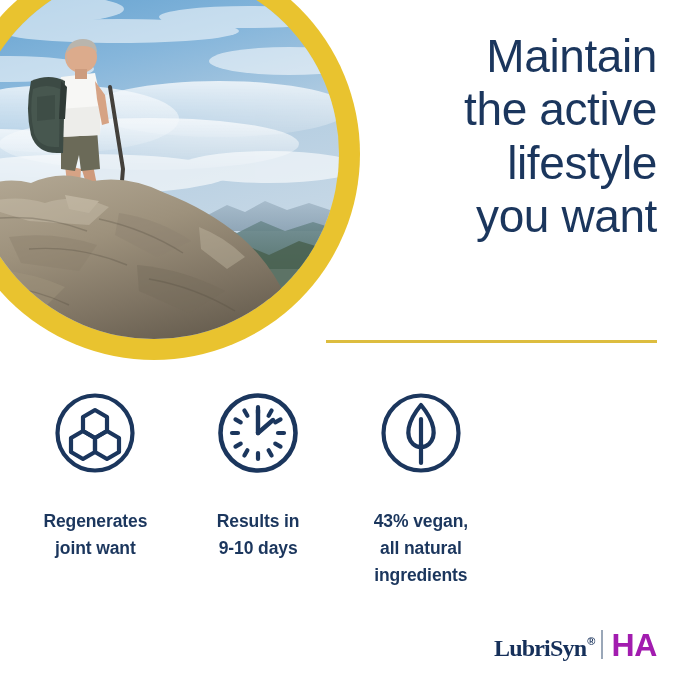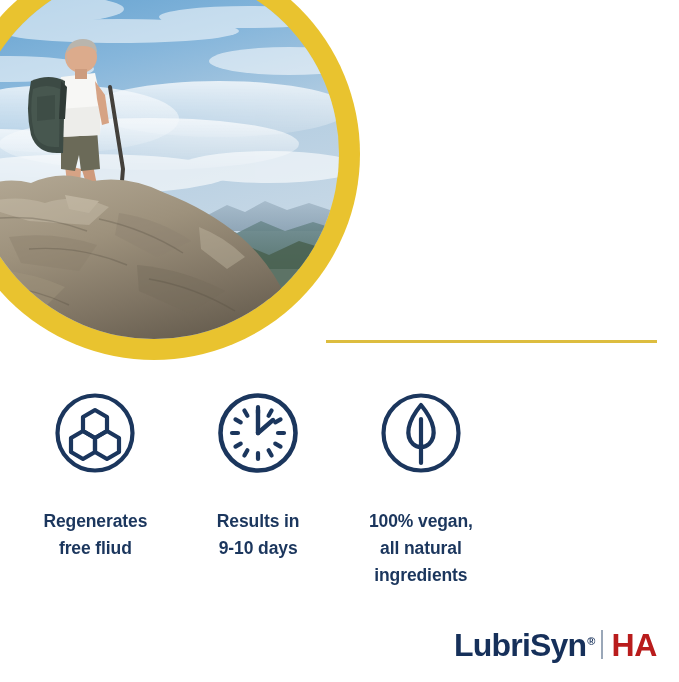--- a/index.html
+++ b/index.html
@@ -118,42 +118,43 @@
   
   .logo {
     position: absolute;
     right: 22px;
     bottom: 18px;
     display: flex;
     align-items: baseline;
   }
   .logo-main {
     color: #16305a;
-    font-size: 32px;
+    font-size: 24px;
     font-weight: bold;
     letter-spacing: -0.8px;
+    font-family: Liberation Serif, serif;
   }
   .logo-reg {
     color: #16305a;
     font-size: 11px;
     font-weight: bold;
     position: relative;
     top: -11px;
     margin-left: 1px;
   }
   .logo-divider {
     width: 2px;
     height: 29px;
     background: #9aa7b8;
     margin: 0 8px 0 6px;
     position: relative;
     top: 3px;
   }
   .logo-ha {
-    color: #b91c1c;
+    color: #a21caf;
     font-size: 32px;
     font-weight: bold;
     letter-spacing: -0.3px;
   }
 </style>
 </head>
 <body>
 
 <div id="poster">
 
@@ -265,38 +266,42 @@
             <path d="M60 280 Q110 276 158 296"></path>
             <path d="M130 250 Q176 260 214 284"></path>
             <path d="M0 316 Q54 314 100 336"></path>
             <path d="M180 310 Q226 318 266 342"></path>
           </g>
         </svg>
       </div>
     </div>
   </div>
 
+  <div class="headline">Maintain
+the active
+lifestyle
+you want</div>
 
   <div class="gold-rule"></div>
 
   <div class="features">
 
     <div class="feature">
       <div class="feature-icon">
         <svg width="82" height="82" viewBox="0 0 82 82" xmlns="http://www.w3.org/2000/svg">
           <g fill="none" stroke="#1b365d" stroke-width="4.2" stroke-linejoin="round">
             <circle cx="41" cy="41" r="37.5"></circle>
             <polygon points="41,18 53,25 53,39 41,46 29,39 29,25"></polygon>
             <polygon points="29,39 41,46 41,60 29,67 17,60 17,46"></polygon>
             <polygon points="53,39 65,46 65,60 53,67 41,60 41,46"></polygon>
           </g>
         </svg>
       </div>
       <div class="feature-label">Regenerates
-free fliud</div>
+joint want</div>
     </div>
 
     <div class="feature">
       <div class="feature-icon">
         <svg width="82" height="82" viewBox="0 0 82 82" xmlns="http://www.w3.org/2000/svg">
           <g fill="none" stroke="#1b365d" stroke-width="4.2" stroke-linecap="round">
             <circle cx="41" cy="41" r="37.5" stroke-width="4.6"></circle>
 
             <line x1="41" y1="15" x2="41" y2="21"></line>
             <line x1="41" y1="61" x2="41" y2="67"></line>
@@ -323,21 +328,21 @@
     <div class="feature">
       <div class="feature-icon">
         <svg width="82" height="82" viewBox="0 0 82 82" xmlns="http://www.w3.org/2000/svg">
           <g fill="none" stroke="#1b365d" stroke-width="4.2" stroke-linecap="round" stroke-linejoin="round">
             <circle cx="41" cy="41" r="37.5"></circle>
             <path d="M41 13 C55 30 57 44 49 52 C45 56 37 56 33 52 C25 44 27 30 41 13 Z"></path>
             <line x1="41" y1="27" x2="41" y2="71"></line>
           </g>
         </svg>
       </div>
-      <div class="feature-label">100% vegan,
+      <div class="feature-label">43% vegan,
 all natural
 ingredients</div>
     </div>
 
 
   </div>
 
   <div class="logo">
     <span class="logo-main">LubriSyn</span>
     <span class="logo-reg">®</span>

